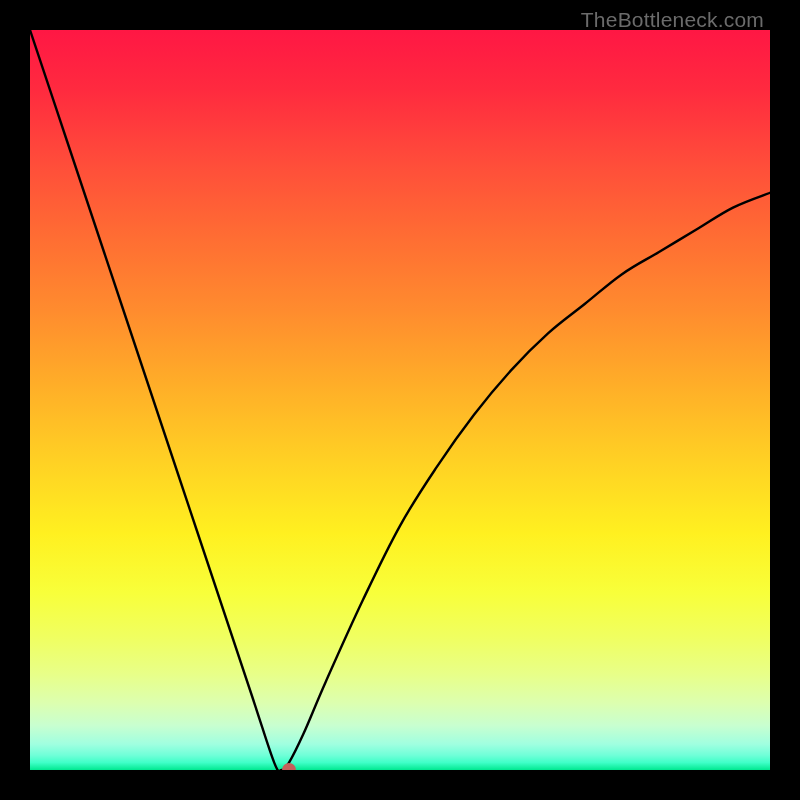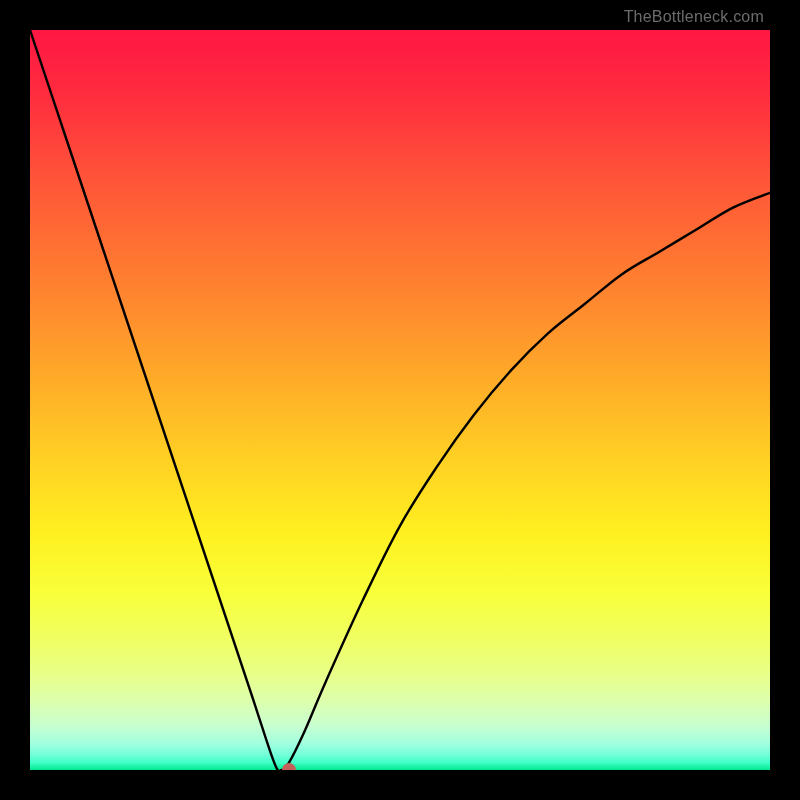--- a/index.html
+++ b/index.html
@@ -35,21 +35,21 @@
       #40ffc8 99%,
       #00e890 100%
     );
     overflow: hidden;
   }
   .watermark {
     position: absolute;
     top: 8px;
     right: 36px;
     font-family: Arial, Helvetica, sans-serif;
-    font-size: 16px;
+    font-size: 21px;
     color: #6b6b6b;
     letter-spacing: 0.2px;
     z-index: 5;
   }
   .curve-svg {
     position: absolute;
     left: 0;
     top: 0;
     width: 740px;
     height: 740px;

